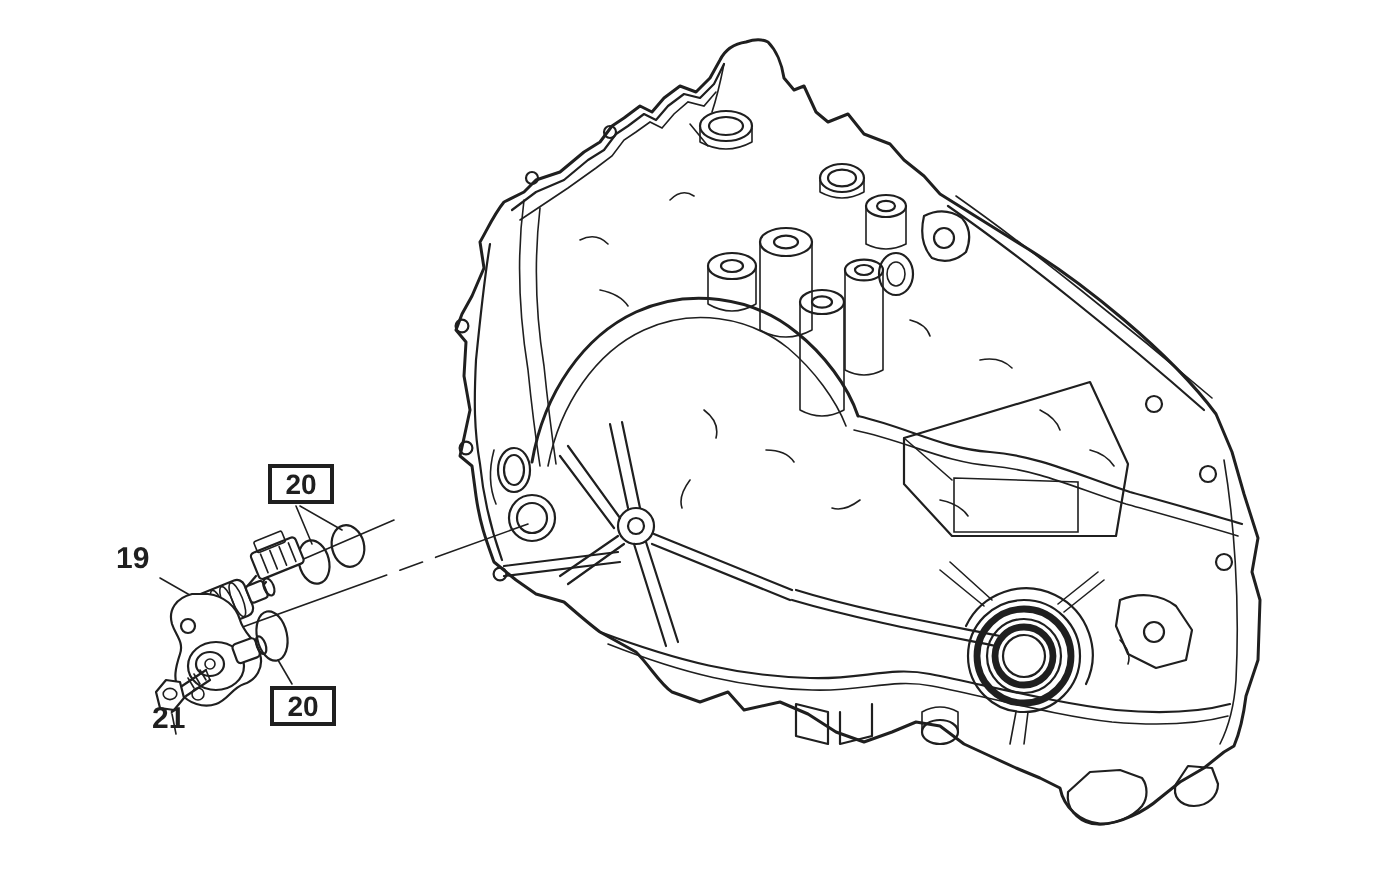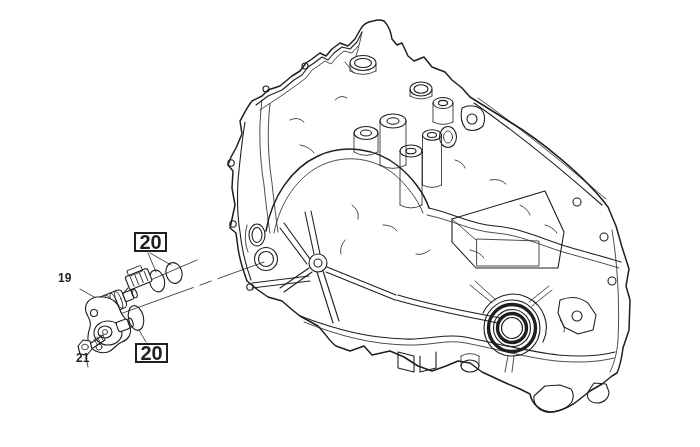--- a/index.html
+++ b/index.html
@@ -10,26 +10,26 @@
     font-family:"Liberation Sans", sans-serif;
   }
   svg.diagram { position:absolute; inset:0; }
   .ln   { fill:none; stroke:var(--ink); stroke-width:1.1; stroke-linecap:round; stroke-linejoin:round; }
   .ln2  { fill:none; stroke:var(--ink); stroke-width:1.5; stroke-linecap:round; stroke-linejoin:round; }
   .thin { fill:none; stroke:var(--ink); stroke-width:0.8; stroke-linecap:round; }
   .thick{ fill:none; stroke:var(--ink); stroke-width:3.4; }
   .fillw{ fill:var(--paper); }
   .callout-plain {
     position:absolute; color:var(--ink);
-    font-size:12px; font-weight:bold; line-height:1;
+    font-size:15px; font-weight:bold; line-height:1;
   }
   .callout-box {
     position:absolute; width:33px; height:20px;
     border:2px solid var(--ink); background:var(--paper);
-    color:var(--ink); font-size:20px; font-weight:bold;
+    color:var(--ink); font-size:14px; font-weight:bold;
     display:flex; align-items:center; justify-content:center;
     box-sizing:border-box; z-index:3;
   }
 </style>
 </head>
 <body>
 
 <div class="stage">
 
   <svg class="diagram" viewBox="0 0 700 447">

